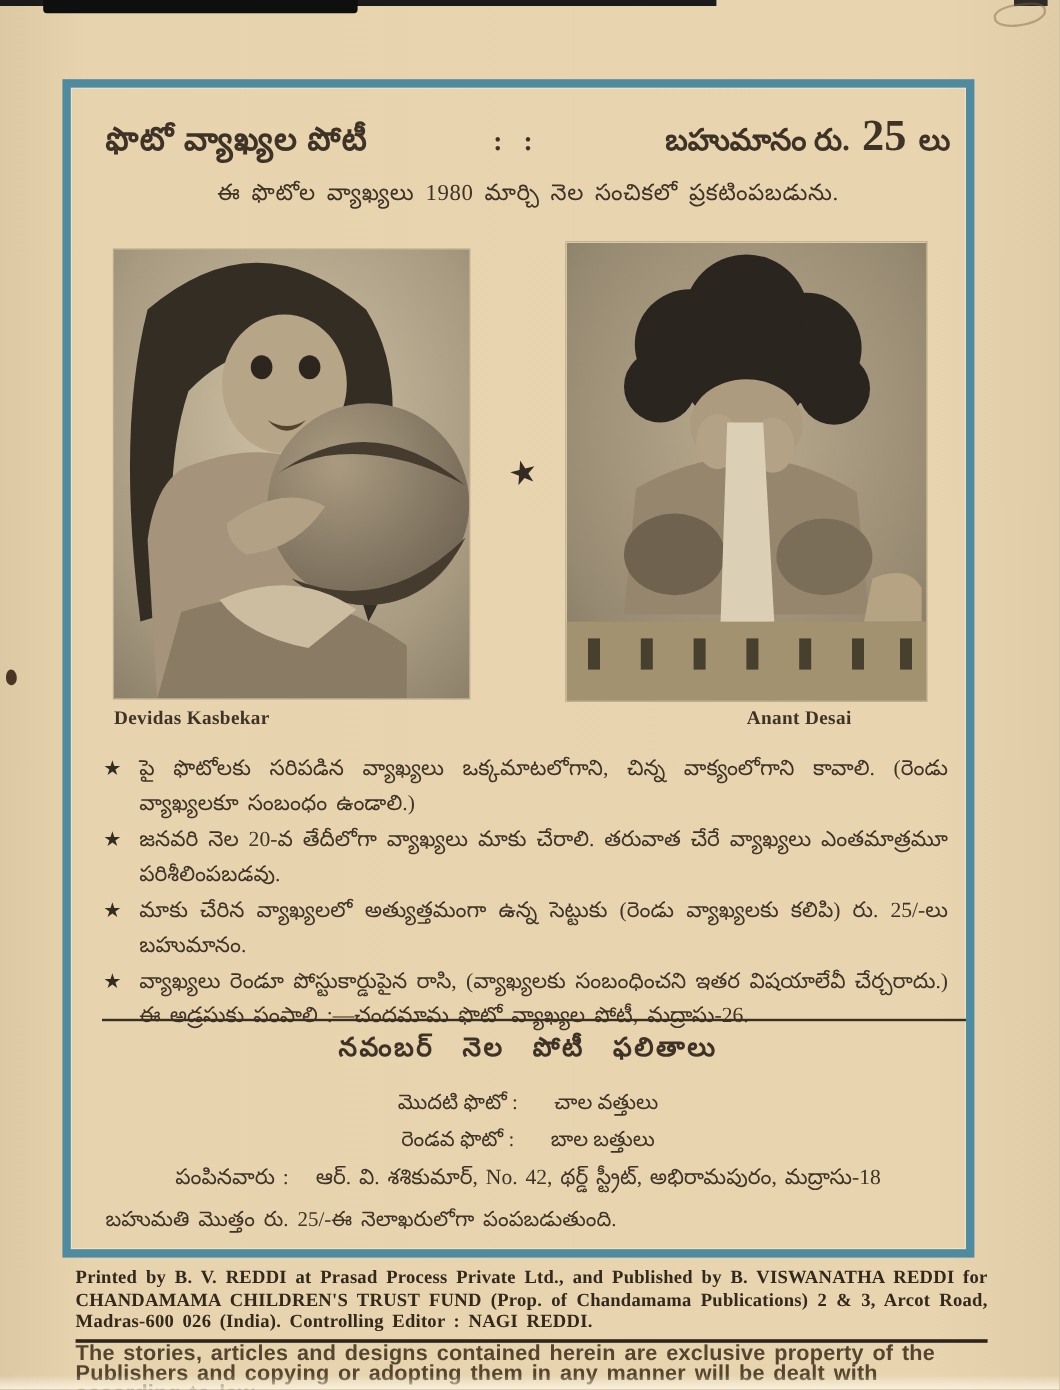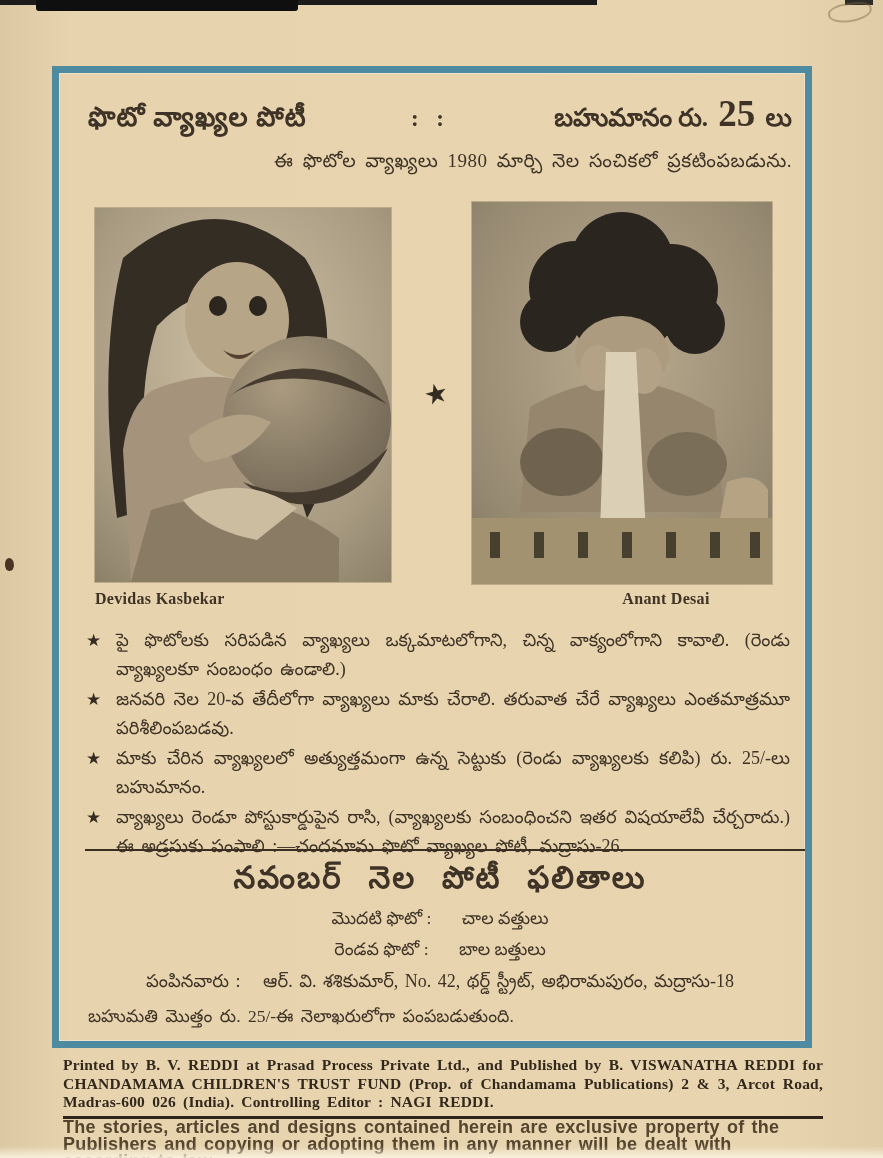--- a/index.html
+++ b/index.html
@@ -33,21 +33,21 @@
   .title-row{
     position:absolute;left:88px;top:92px;width:704px;
     display:flex;align-items:baseline;justify-content:space-between;
   }
   .title-main{font-size:27px;font-weight:600;letter-spacing:1px;white-space:nowrap;}
   .title-sep{font-size:23px;font-weight:700;letter-spacing:6px;}
   .title-prize{white-space:nowrap;font-size:25px;font-weight:600;}
   .prize-amount{font-size:37px;font-weight:700;font-family:"Liberation Serif",serif;padding:0 4px;}
   .subtitle{
     position:absolute;left:88px;top:150px;width:704px;
-    text-align:right;font-size:19px;letter-spacing:.5px;word-spacing:4px;
+    text-align:center;font-size:19px;letter-spacing:.5px;word-spacing:4px;
   }
 
   
   .photo{position:absolute;overflow:hidden;box-shadow:0 0 0 1px rgba(60,50,40,.25);}
   .photo-left{left:95px;top:208px;width:296px;height:374px;}
   .photo-right{left:472px;top:202px;width:300px;height:382px;}
   .photo svg{display:block;width:100%;height:100%;}
   .star-sep{
     position:absolute;left:416px;top:378px;width:40px;
     font-size:27px;color:#332c23;transform:rotate(-14deg);text-align:center;
@@ -60,21 +60,21 @@
   .rules{position:absolute;left:86px;top:626px;width:704px;}
   .rule-item{display:flex;margin:0 0 1px 0;}
   .rule-star{flex:0 0 30px;font-size:17px;padding-top:4px;color:#352c21;}
   .rule-text{flex:1;font-size:18px;line-height:29px;text-align:justify;word-spacing:3px;}
 
   .divider{position:absolute;left:85px;top:849px;width:720px;border-top:2px solid #382e22;}
 
   
   .results-heading{
     position:absolute;left:88px;top:860px;width:704px;text-align:center;
-    font-size:31px;font-weight:600;letter-spacing:2px;word-spacing:16px;
+    font-size:22px;font-weight:600;letter-spacing:2px;word-spacing:16px;
   }
   .result-line{position:absolute;left:88px;width:704px;text-align:center;font-size:17.5px;}
   .result-line .lbl{margin-right:26px;}
   .result-1{top:908px;}
   .result-2{top:939px;}
   .sender-line{position:absolute;left:70px;top:971px;width:740px;text-align:center;font-size:18px;word-spacing:2px;}
   .sender-line .lbl{margin-right:16px;}
   .prize-note{position:absolute;left:88px;top:1006px;width:704px;text-align:left;font-size:17.5px;word-spacing:3px;}
 
   

